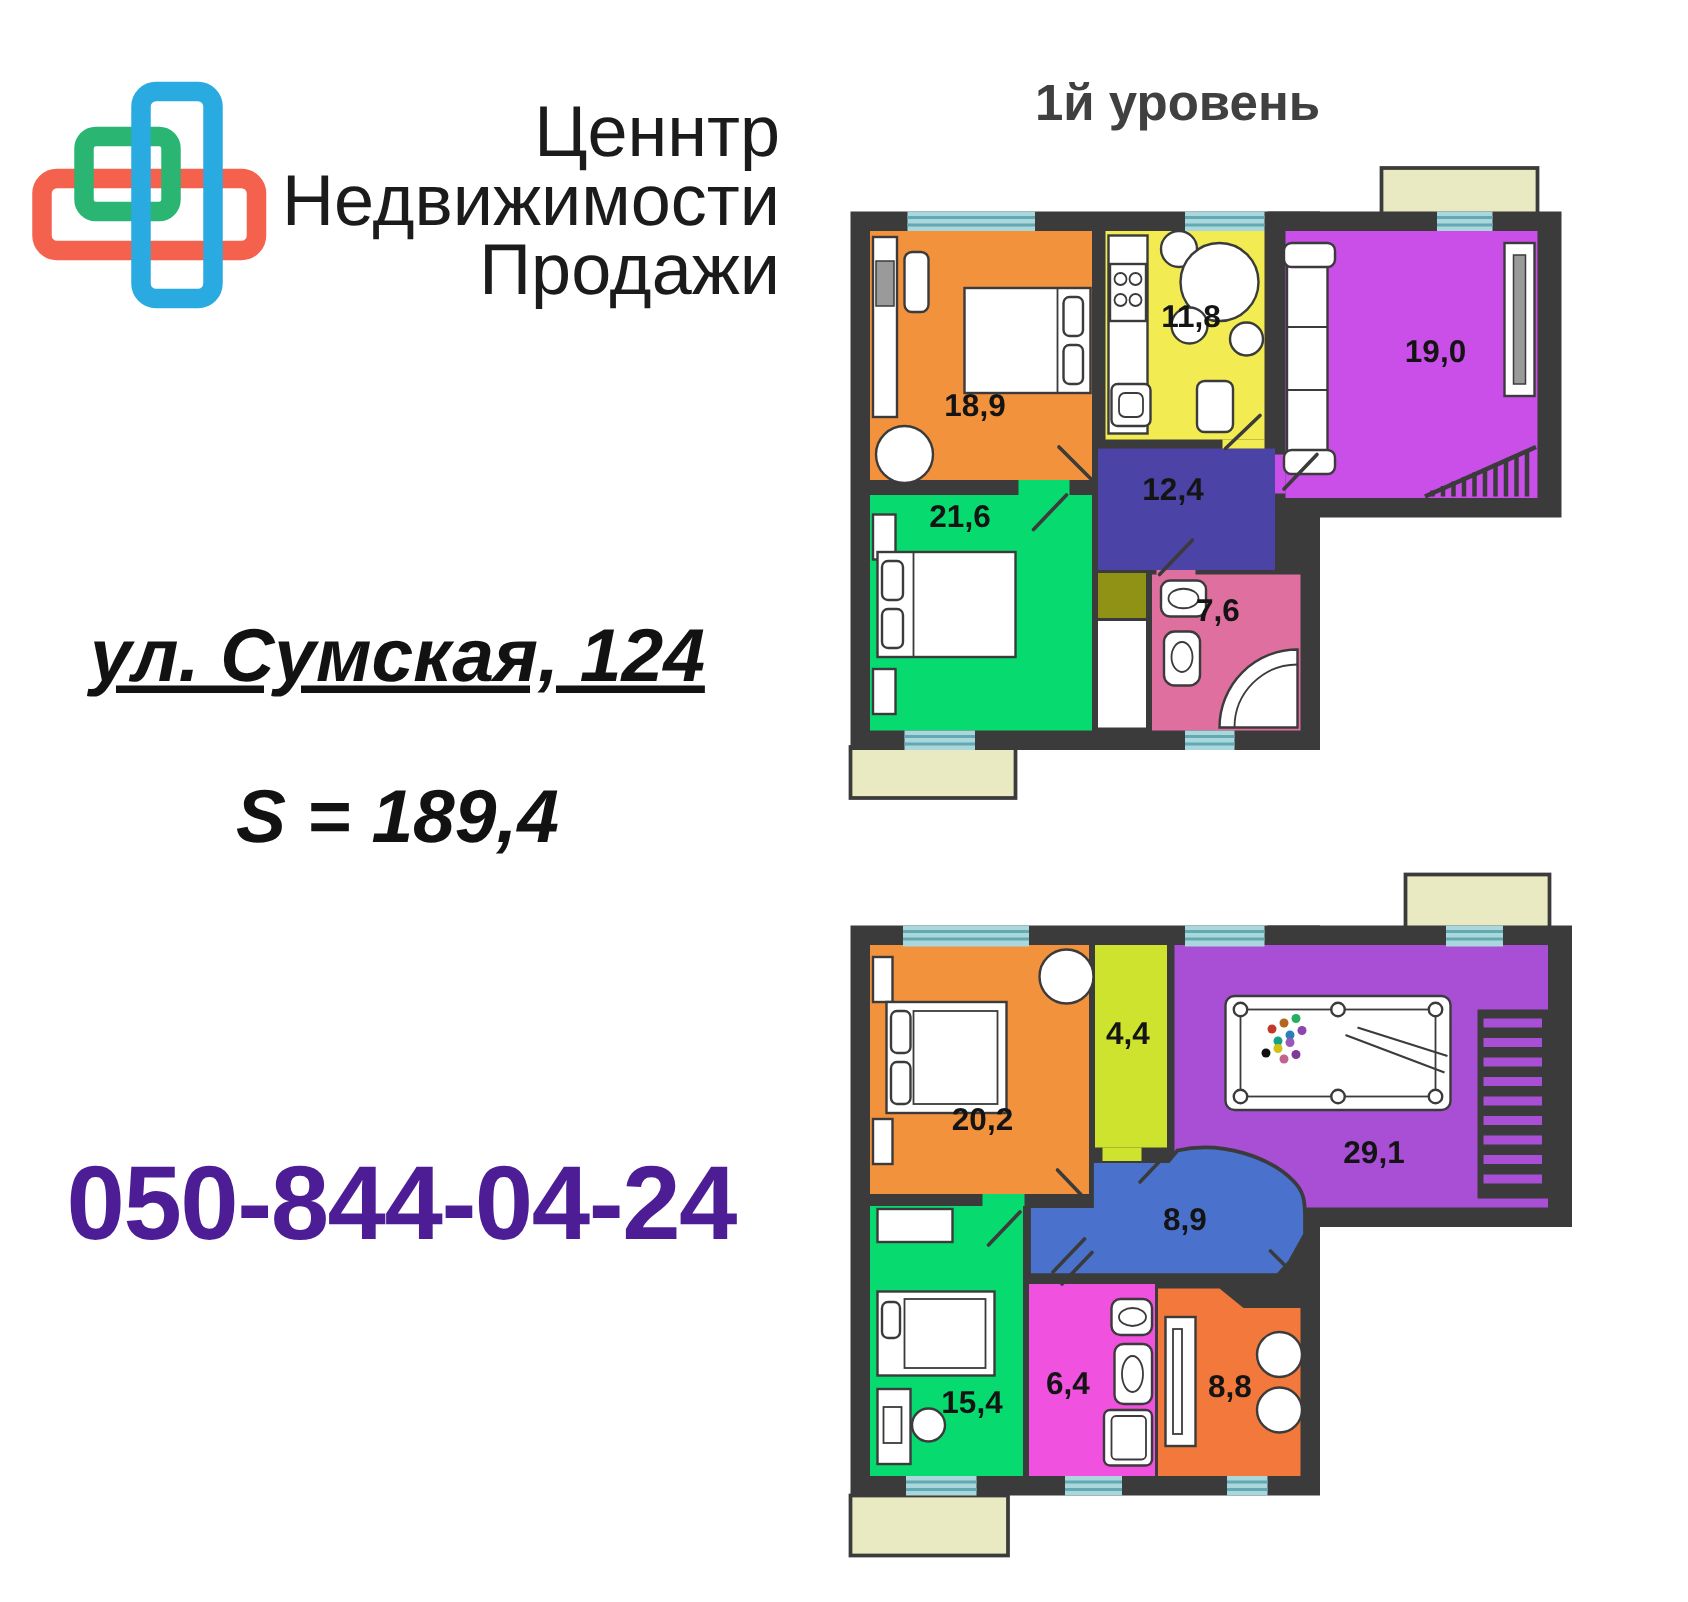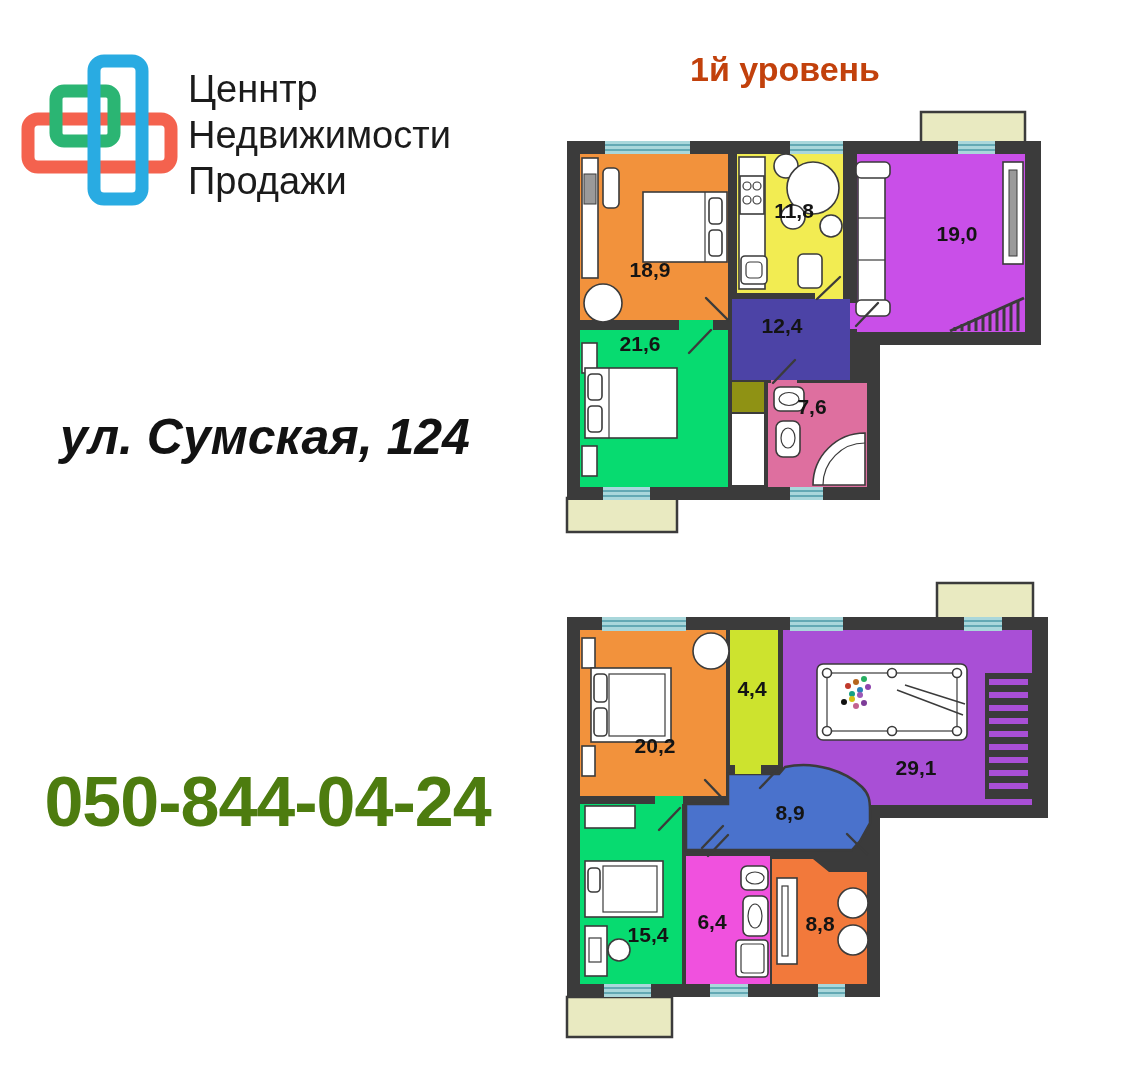--- a/index.html
+++ b/index.html
@@ -1,21 +1,21 @@
 <!DOCTYPE html>
 <html><head>
 <meta charset="utf-8">
 <style>
   html,body{margin:0;padding:0;background:#fff;}
   .canvas{position:relative;width:1125px;height:1068px;background:#ffffff;overflow:hidden;
           font-family:"Liberation Sans",sans-serif;}
   .abs{position:absolute;}
-  .logo-text{left:188px;top:66px;font-size:38px;line-height:46px;color:#1b1b1b;}
-  .floor-title{left:545px;width:480px;text-align:center;font-size:34px;font-weight:bold;color:#c2410c;}
-  .address{left:20px;top:408px;width:490px;text-align:center;font-size:50px;font-weight:bold;font-style:italic;color:#121212;}
+  .logo-text{left:188px;top:66px;font-size:48px;line-height:46px;color:#1b1b1b;text-align:right;}
+  .floor-title{left:545px;width:480px;text-align:center;font-size:34px;font-weight:bold;color:#404040;}
+  .address{left:20px;top:408px;width:490px;text-align:center;font-size:50px;font-weight:bold;font-style:italic;color:#121212;text-decoration:underline;}
   .total-area{left:20px;top:515px;width:490px;text-align:center;font-size:50px;font-weight:bold;font-style:italic;color:#121212;}
   .phone{left:15px;top:762px;width:505px;text-align:center;font-size:70px;font-weight:bold;letter-spacing:-1px;}
   .rl{font-family:"Liberation Sans",sans-serif;font-weight:bold;font-size:21px;fill:#141414;text-anchor:middle;}
   .fn{fill:#ffffff;stroke:#3b3b3b;stroke-width:1.6;}
   .fni{fill:none;stroke:#3b3b3b;stroke-width:1.2;}
   .gray{fill:#9a9a9a;stroke:#3b3b3b;stroke-width:1;}
   .door{stroke:#3b3b3b;stroke-width:2.4;stroke-linecap:round;}
   .balc{stroke:#3b3b3b;stroke-width:2.5;}
   .hallp{stroke:#3b3b3b;stroke-width:2.5;}
   .winline{stroke-width:2;}
@@ -32,21 +32,22 @@
     <rect x="36" y="46" width="58" height="50" rx="8" fill="none" stroke-width="13" stroke="#2BB573"></rect>
     <rect x="74" y="16" width="48" height="138" rx="10" fill="none" stroke-width="13" stroke="#29ABE2"></rect>
   </svg>
   <div class="abs logo-text">
     <div>Ценнтр</div>
     <div>Недвижимости</div>
     <div>Продажи</div>
   </div>
 
   <div class="abs address">ул. Сумская, 124</div>
-  <div class="abs phone" style="color:#4d7c0f;">050-844-04-24</div>
+  <div class="abs total-area">S = 189,4</div>
+  <div class="abs phone" style="color:#4c1d95;">050-844-04-24</div>
 
   <div class="abs floor-title" style="top:50px">1й уровень</div>
 
   <svg class="abs" style="left:565px;top:100px" width="490" height="445" viewBox="0 0 490 445">
 
     <rect x="356" y="12" width="104" height="32" class="balc" fill="#E9EAC1"></rect>
     <rect x="2" y="398" width="110" height="34" class="balc" fill="#E9EAC1"></rect>
 
     <rect x="2" y="41" width="313" height="359" fill="#3B3B3B"></rect>
     <rect x="280" y="41" width="196" height="204" fill="#3B3B3B"></rect>

